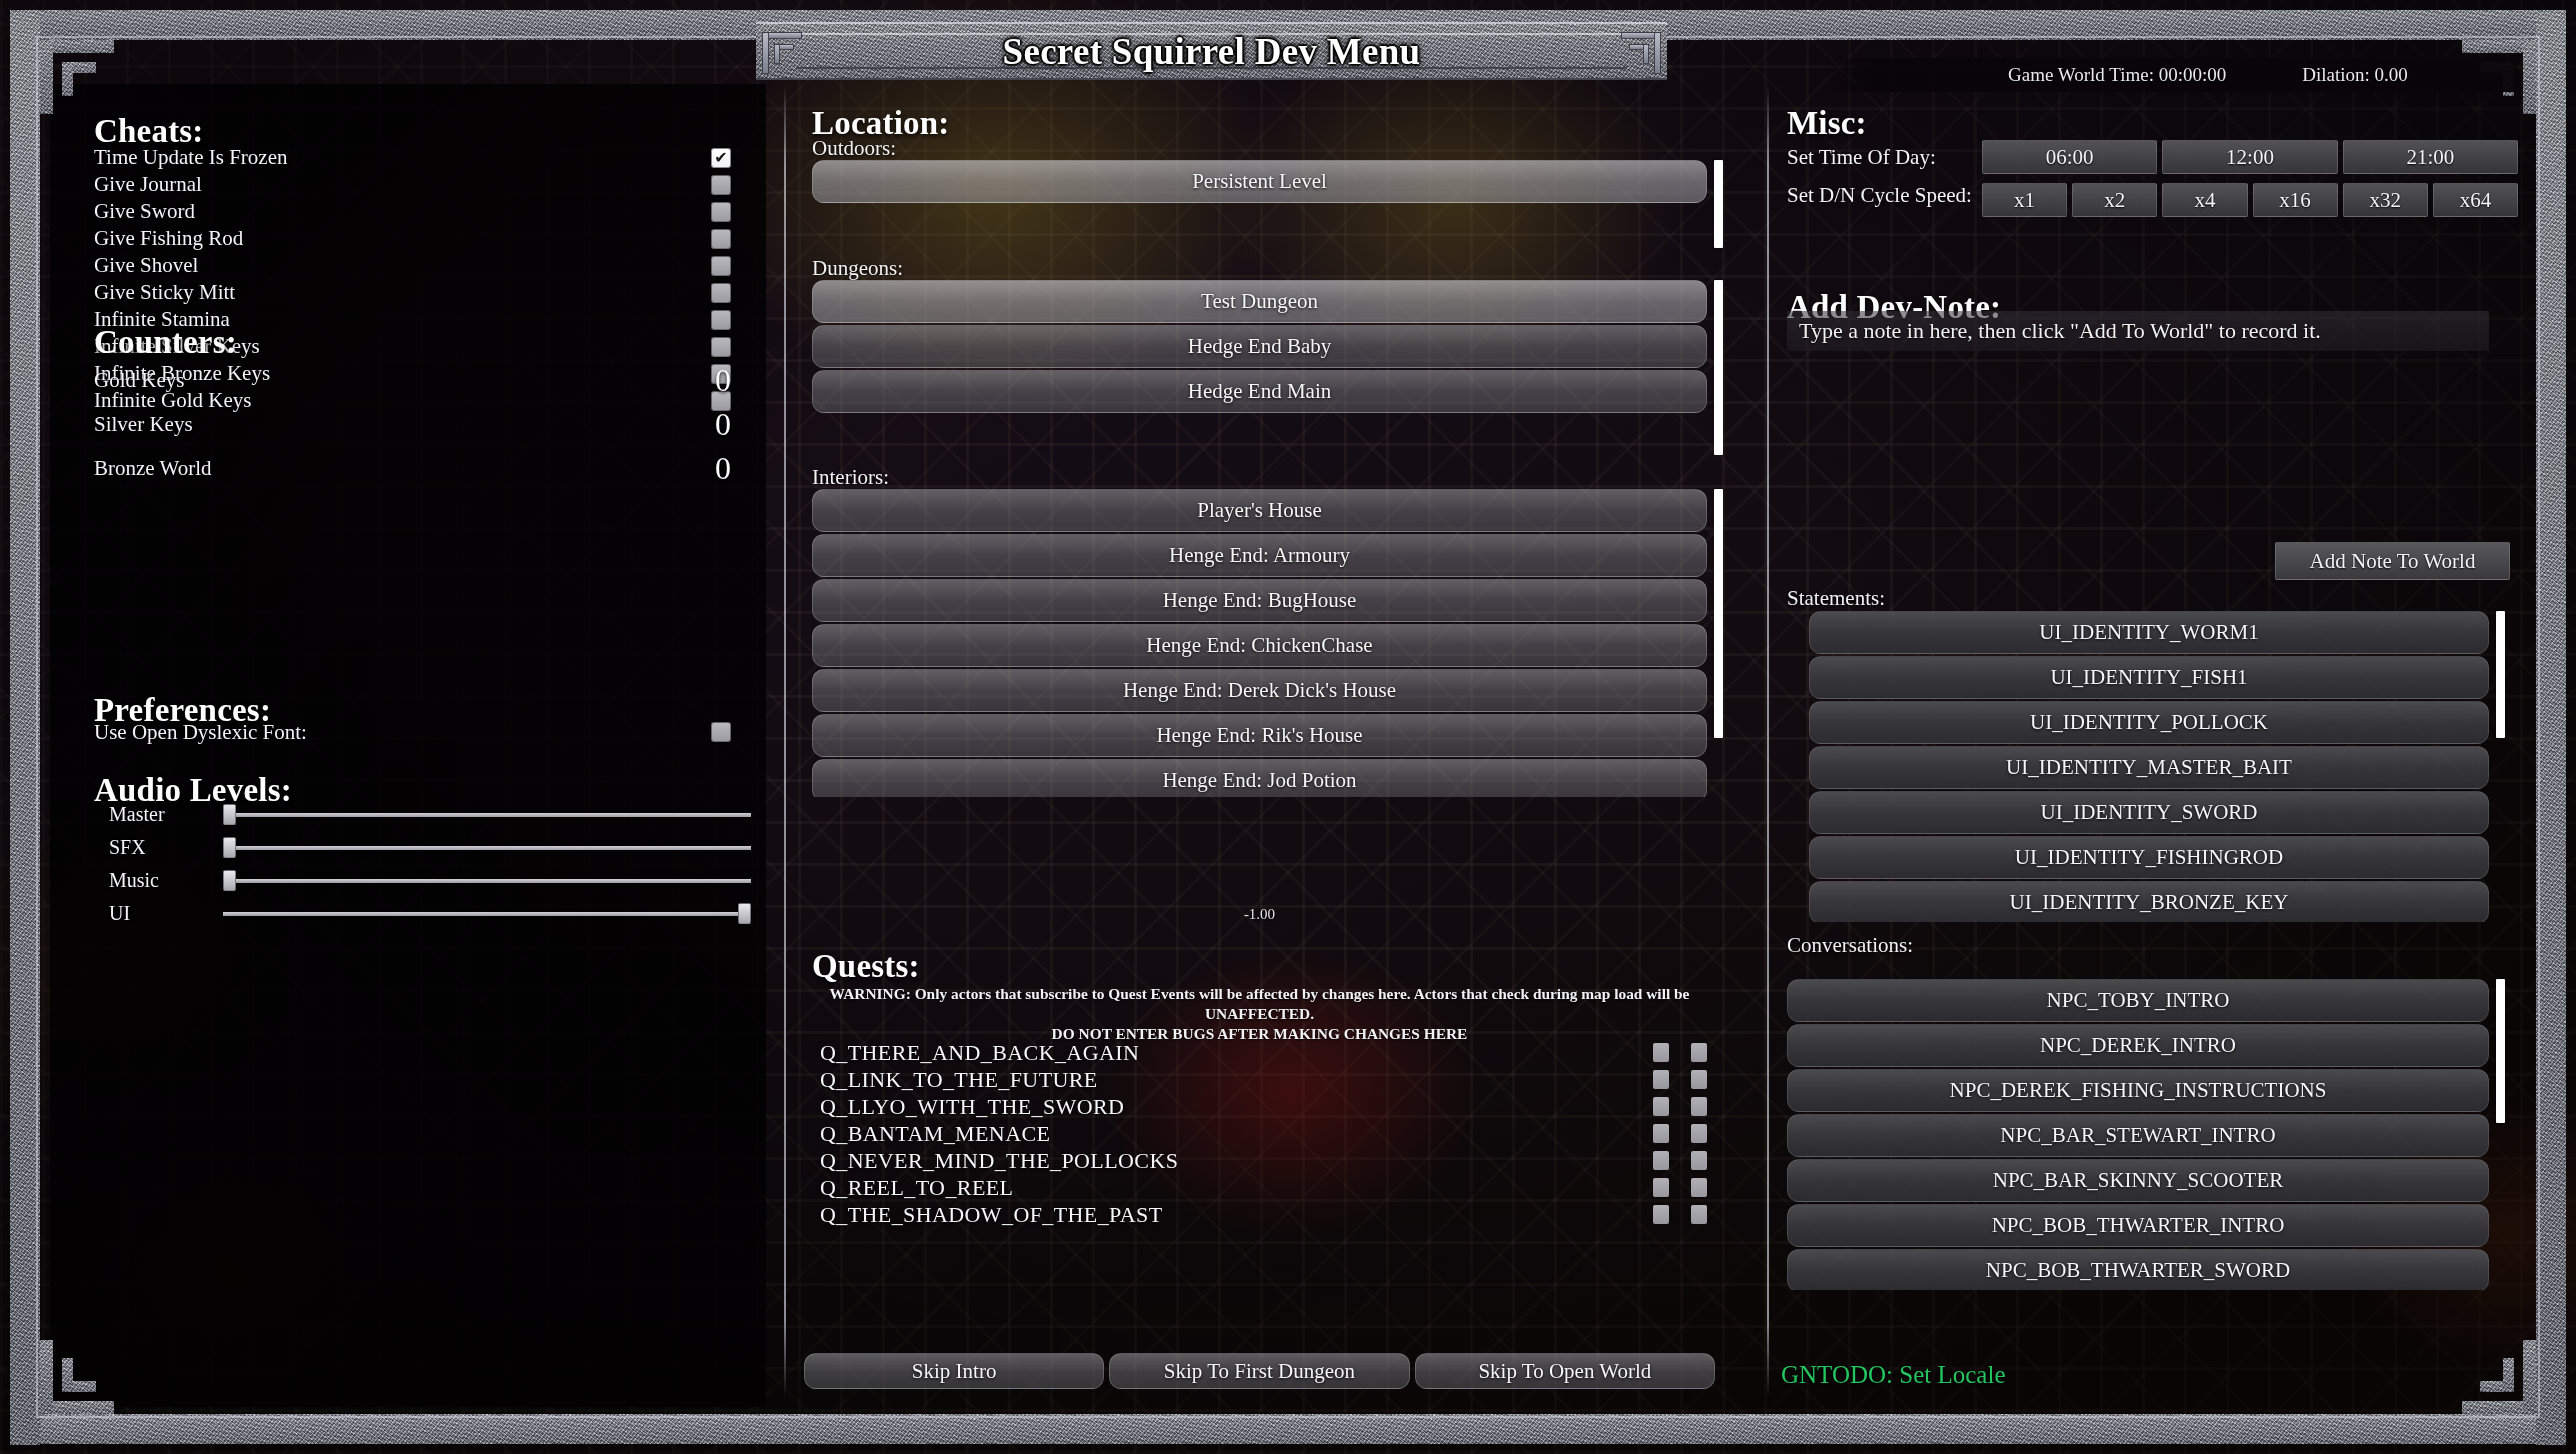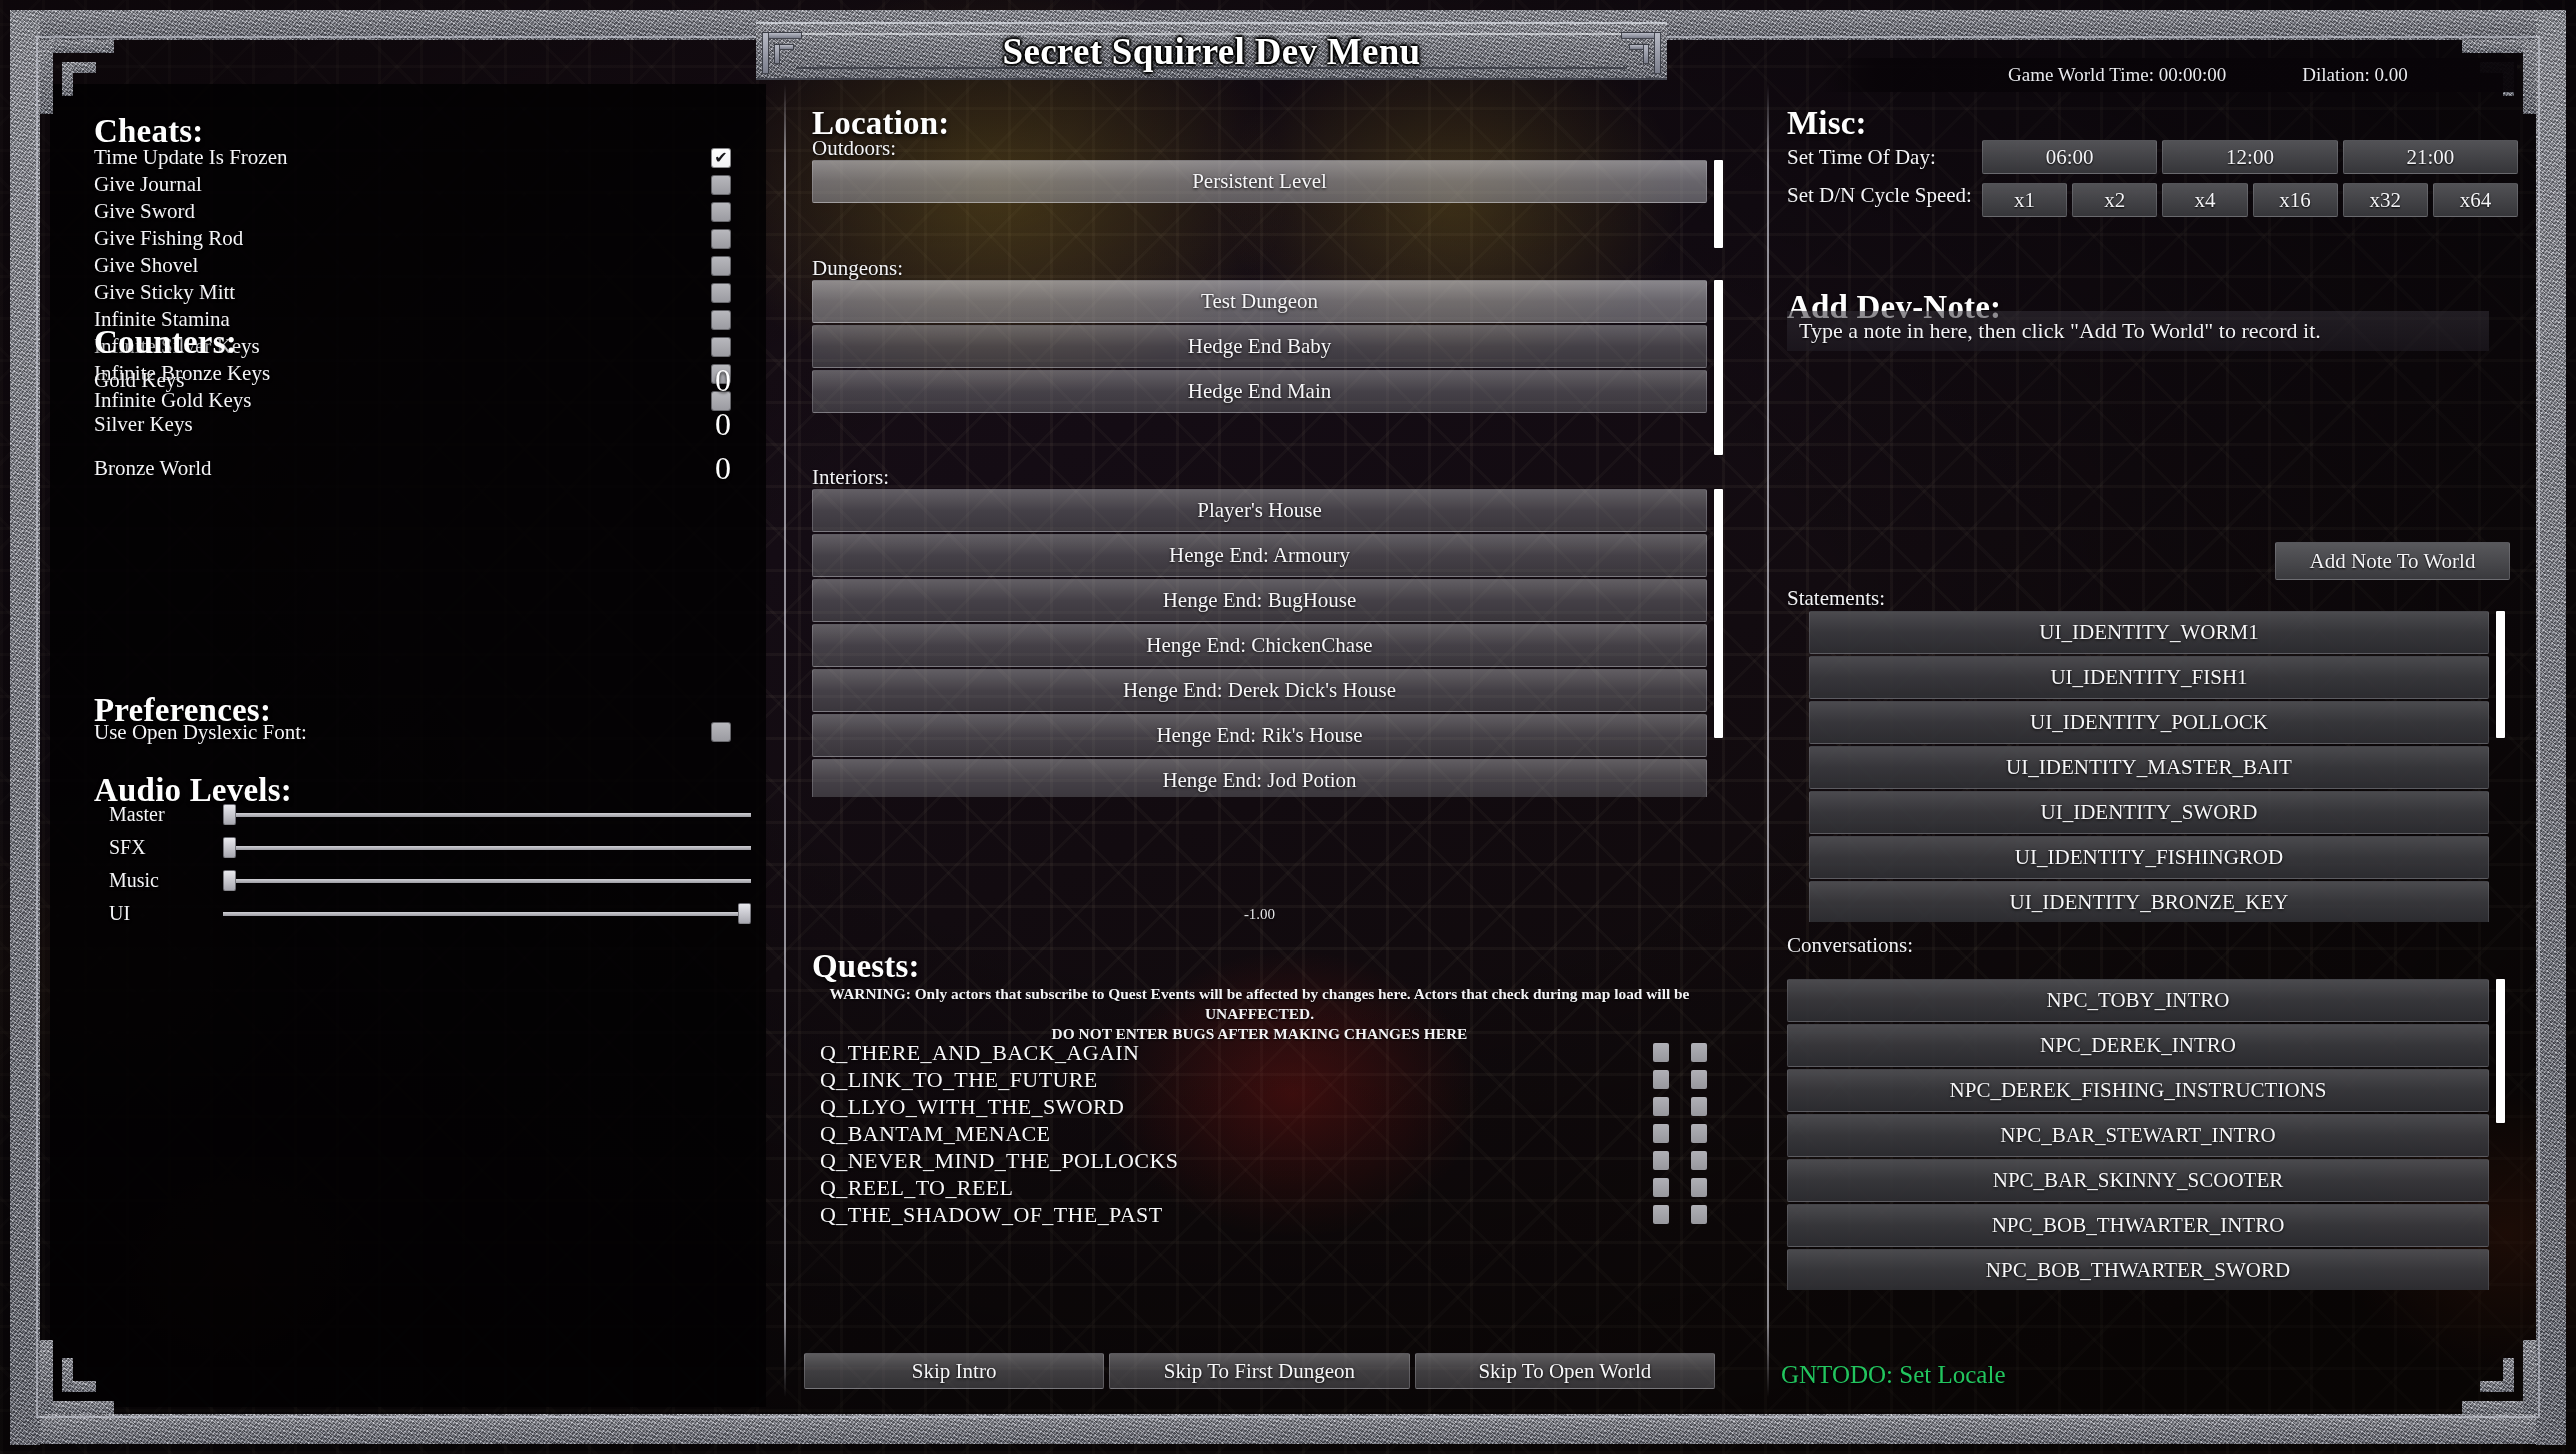--- a/index.html
+++ b/index.html
@@ -221,21 +221,21 @@
     position: relative;
     display: flex; align-items: center; justify-content: center;
     height: 43px;
     color: #f6f6f8;
     font-family: "Liberation Serif", serif;
     font-size: 21px;
     text-shadow: 0 1px 3px rgba(0,0,0,0.9);
     background:
       linear-gradient(180deg, rgba(176,176,180,0.50) 0%, rgba(128,128,134,0.46) 50%, rgba(100,100,106,0.48) 100%);
     border: 1px solid rgba(225,225,232,0.22);
-    border-radius: 2px;
+    border-radius: 12px;
     margin-bottom: 2px;
     overflow: hidden;
     white-space: nowrap;
   }
   .listbtn.light {
     background:
       linear-gradient(180deg, rgba(210,210,214,0.62) 0%, rgba(176,176,182,0.55) 50%, rgba(150,150,156,0.56) 100%);
   }
   .listbtn.dark {
     background:

